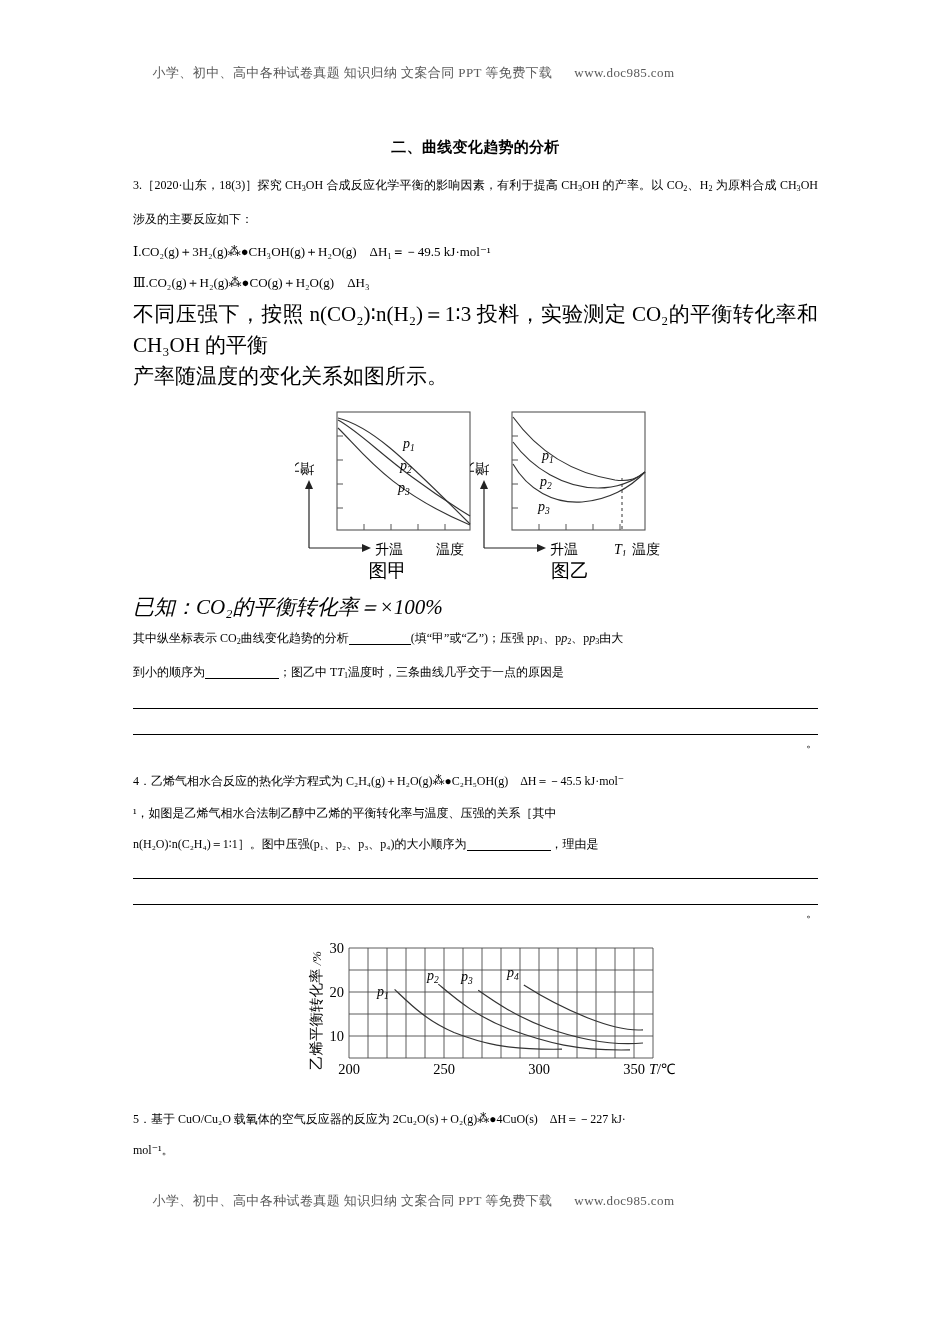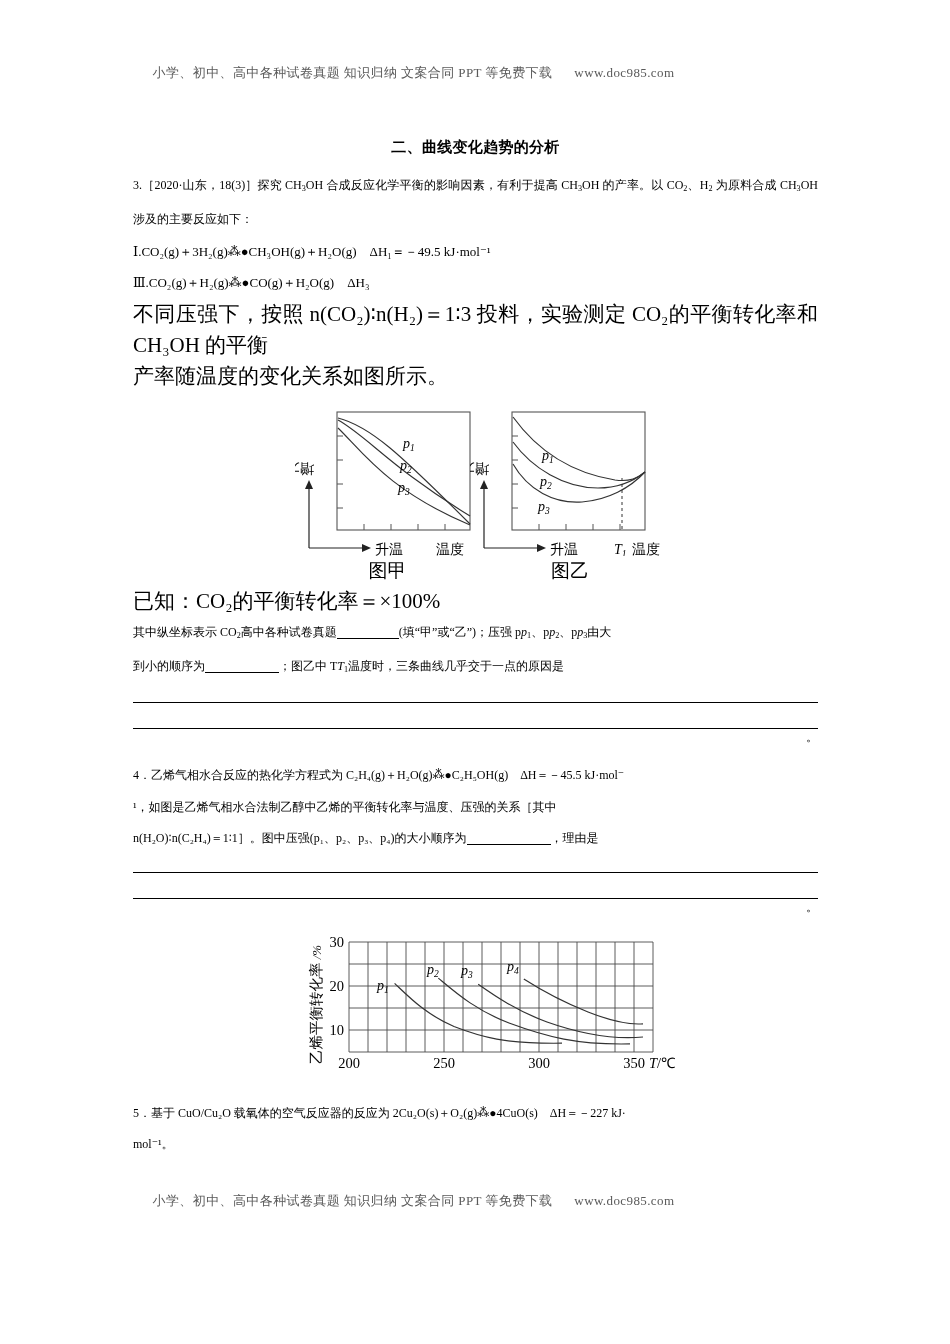--- a/index.html
+++ b/index.html
@@ -223,23 +223,23 @@
           <text x="19" y="58" font-family="'DejaVu Sans',sans-serif" font-size="14" transform="rotate(180 19 58)" text-anchor="start">增大</text>
           <text x="80" y="148" font-family="'DejaVu Sans',sans-serif" font-size="14">升温</text>
           <text x="144" y="148" font-family="'Liberation Serif',serif" font-size="14" font-style="italic">T<tspan font-size="9.5" dy="3">1</tspan></text>
           <text x="162" y="148" font-family="'DejaVu Sans',sans-serif" font-size="14">温度</text>
         </svg>
         <div class="figcap" style="top:152px;font-family:Liberation Mono, monospace;">图乙</div>
       </div>
 
     </div>
 
-    <p class="line" style="margin-top:8px;">已知：CO₂的平衡转化率＝×100%</p>
-
-    <p class="qtext"><span>其中纵坐标表示 CO</span><sub>2</sub><span>高中各种试卷真题</span><span class="blank" style="width:62px;"></span><span>(填“甲”或“乙”)；压强 p</span><i class="var">p</i><sub>1</sub><span>、p</span><i class="var">p</i><sub>2</sub><span>、p</span><i class="var">p</i><sub>3</sub><span>由大</span></p>
+    <p class="line" style="margin-top:14px;font-style:italic;">已知：CO₂的平衡转化率＝×100%</p>
+
+    <p class="qtext"><span>其中纵坐标表示 CO</span><sub>2</sub><span>曲线变化趋势的分析</span><span class="blank" style="width:62px;"></span><span>(填“甲”或“乙”)；压强 p</span><i class="var">p</i><sub>1</sub><span>、p</span><i class="var">p</i><sub>2</sub><span>、p</span><i class="var">p</i><sub>3</sub><span>由大</span></p>
 
     <p class="qtext" style="text-align:justify;"><span>到小的顺序为</span><span class="blank" style="width:74px;"></span><span>；图乙中 T</span><i class="var">T</i><sub>1</sub><span>温度时，三条曲线几乎交于一点的原因是</span></p>
 
     <div class="fullrule"></div>
     <div class="fullrule second"></div>
     <div class="endmark">。</div>
 
     <p class="qtext" style="margin-top:18px;"><span>4</span><span>．乙烯气相水合反应的热化学方程式为 C₂H₄(g)＋H₂O(g)⁂●C₂H₅OH(g)　ΔH＝－45.5 kJ·mol⁻</span></p>
     <p class="qtext">¹，如图是乙烯气相水合法制乙醇中乙烯的平衡转化率与温度、压强的关系［其中</p>
     <p class="qtext"><span>n(H₂O)∶n(C₂H₄)＝1∶1］。图中压强(p₁、p₂、p₃、p₄)的大小顺序为</span><span class="blank" style="width:84px;"></span><span>，理由是</span></p>

